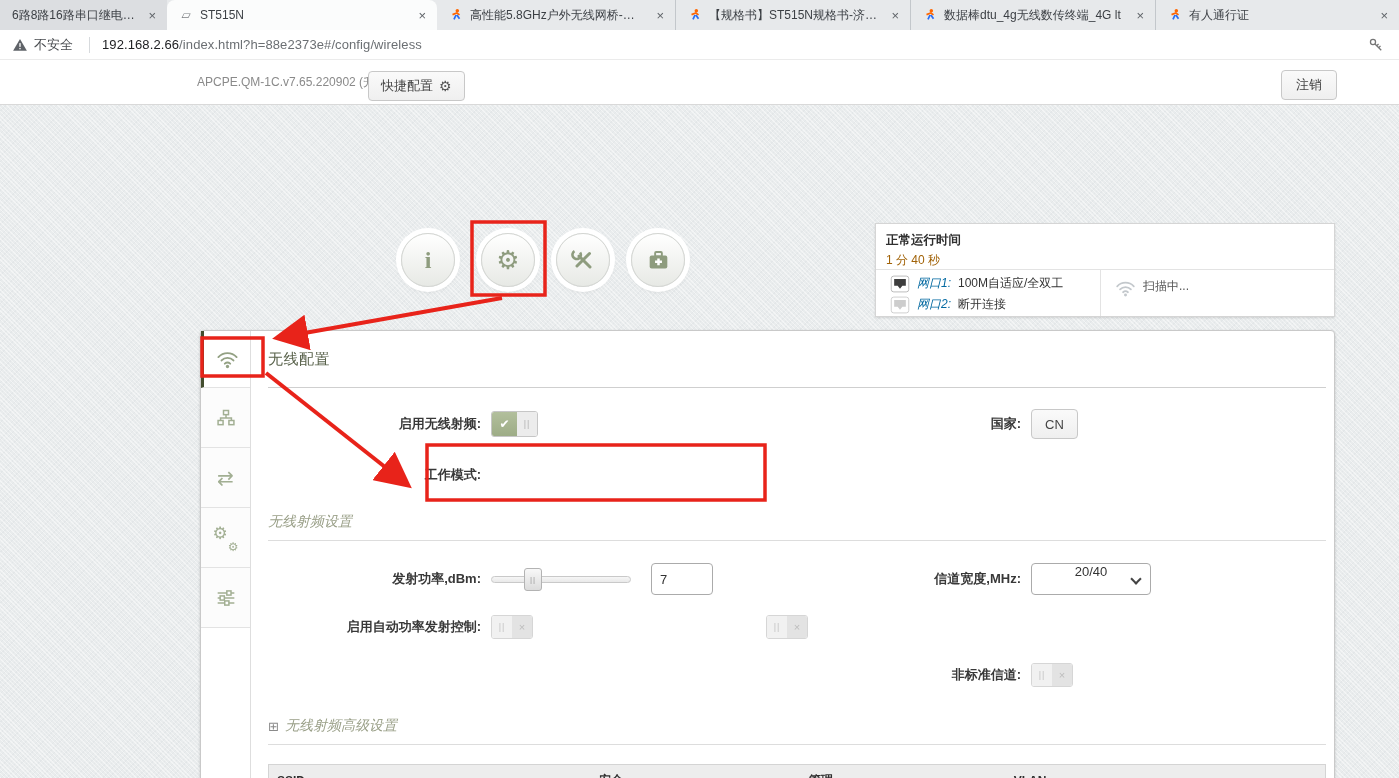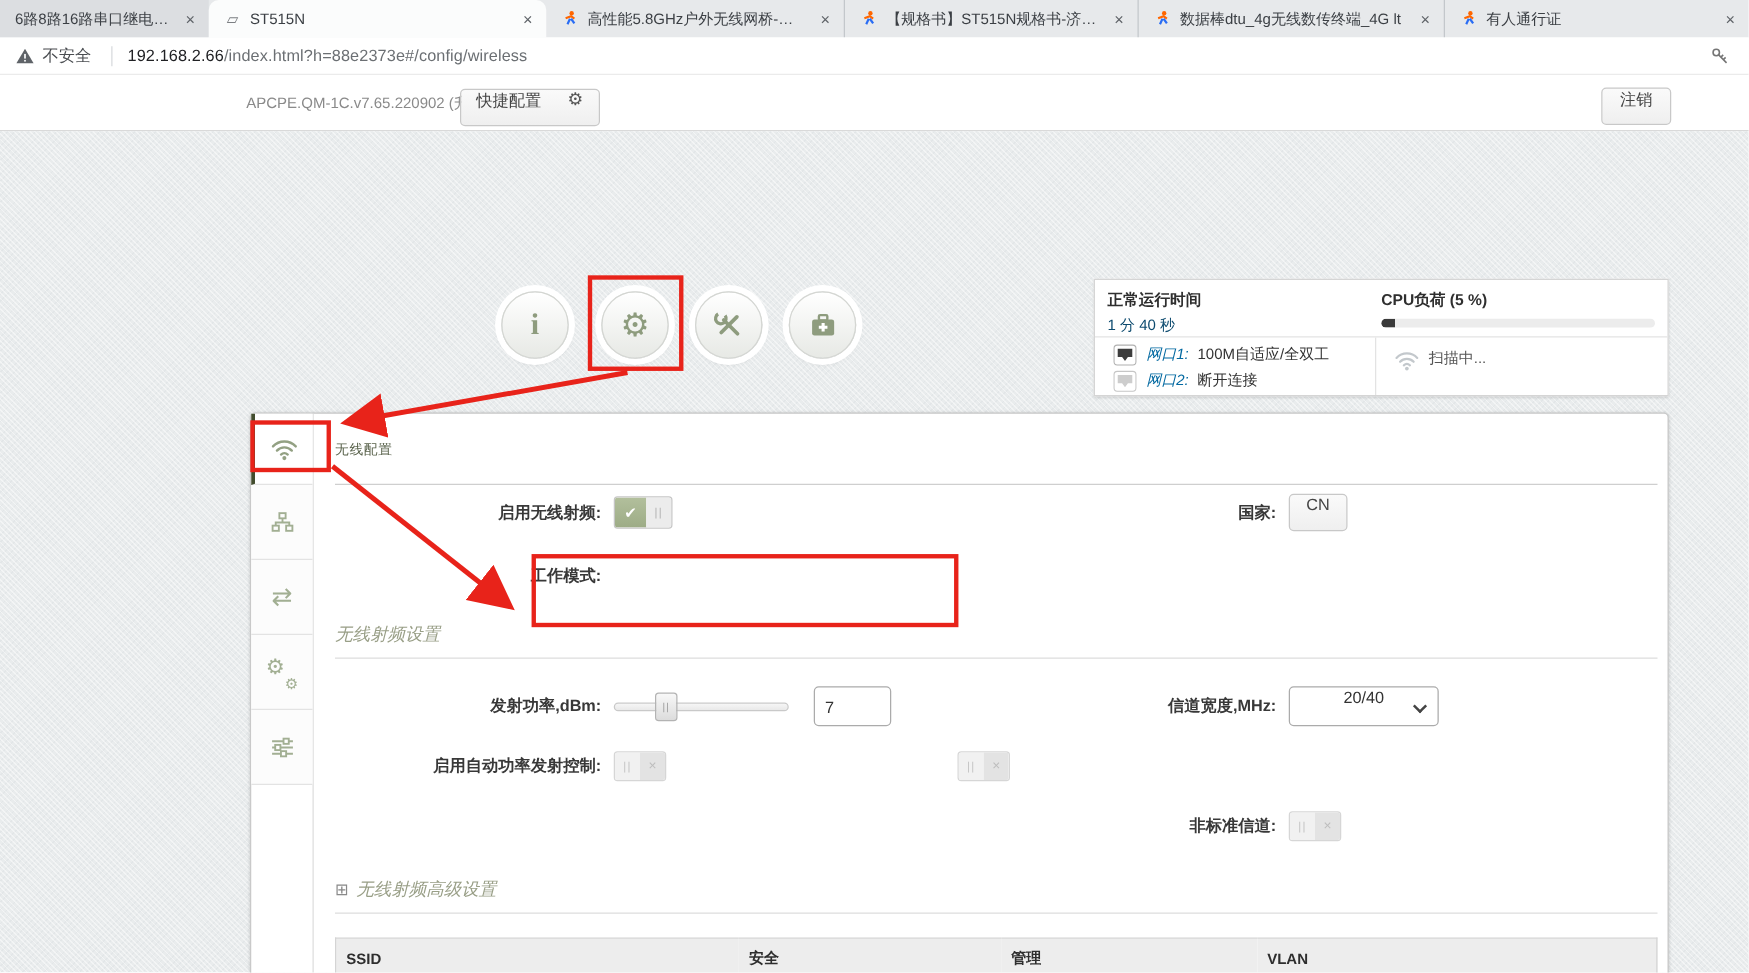--- a/index.html
+++ b/index.html
@@ -24,21 +24,21 @@
     background:#fff; border-bottom:1px solid #ebebeb; display:flex; align-items:center; font-size:13px; }
   .sec-wrap { display:flex; align-items:center; gap:6px; padding:0 12px; color:#4a4d51; }
   .bar-sep { width:1px; height:16px; background:#d7dadd; margin:0 4px; }
   .url { margin-left:8px; color:#202124; letter-spacing:.1px; }
   .url .path { color:#6b6f73; }
   .key-ico { position:absolute; right:14px; top:6px; }
   
   .appbar { position:absolute; left:0; top:60px; width:1399px; height:45px;
     background:#fff; border-bottom:1px solid #d9d9d9; }
   .fw { position:absolute; left:197px; top:14px; font-size:12px; color:#8a8a8a; }
-  .btn { display:inline-flex; gap:21px; height:30px; padding:0 12px;
+  .btn { display:inline-flex; align-items:center; gap:6px; height:30px; padding:0 12px;
     background:linear-gradient(#fafafa,#efefef); border:1px solid #c8c8c8; border-radius:4px;
     font-size:13px; color:#444; }
   .quick-btn { position:absolute; left:368px; top:11px; }
   .quick-btn .g { font-size:14px; color:#555; }
   .logout-btn { position:absolute; right:62px; top:10px; padding:0 14px; }
   
   .desktop { position:absolute; left:0; top:105px; width:1399px; height:673px;
     background-color:#e9eced;
     background-image:
       repeating-linear-gradient(45deg, rgba(255,255,255,.45) 0 1px, rgba(255,255,255,0) 1px 3px),
@@ -53,40 +53,40 @@
   .nc-gear { left:481px; top:128px; font-size:26px; }
   .nc-tools { left:556px; top:128px; }
   .nc-aid { left:631px; top:128px; }
   
   .status { position:absolute; left:875px; top:118px; width:460px; height:94px;
     background:#fff; border:1px solid #d5d5d5; box-shadow:0 1px 2px rgba(0,0,0,.12); font-size:12px; }
   .st-top { display:flex; height:46px; border-bottom:1px solid #e3e3e3; }
   .st-tl { width:225px; padding:8px 10px; }
   .st-tr { flex:1; padding:8px 10px 8px 4px; }
   .st-lab { font-weight:bold; color:#2f2f2f; font-size:12.5px; }
-  .st-val { color:#0c4a6e; margin-top:3px; }
+  .st-val { color:#a16207; margin-top:3px; }
   .cpu-track { margin-top:6px; height:7px; background:#ececec; border-radius:4px; overflow:hidden; }
   .cpu-fill { height:7px; background:#3a3a3a; border-radius:4px 0 0 4px; }
   .st-bot { display:flex; height:46px; }
   .st-bl { width:225px; padding:3px 0 0 14px; border-right:1px solid #e3e3e3; }
   .st-br { flex:1; padding:8px 0 0 14px; display:flex; align-items:flex-start; gap:7px; color:#555; }
   .port-row { display:flex; align-items:center; gap:7px; height:21px; }
   .it { font-style:italic; color:#0369a1; }
   .pv { color:#333; }
   
   .card { position:absolute; left:200px; top:225px; width:1135px; height:482px;
     background:#fff; border:1px solid #c9c9c9; border-radius:4px;
     box-shadow:0 1px 3px rgba(0,0,0,.18); display:flex; }
   .side { width:50px; border-right:1px solid #dedede; flex:none; }
   .scell { height:60px; border-bottom:1px solid #e3e3e3; background:#fcfcfc;
     display:flex; align-items:center; justify-content:center; color:#a2af93; }
   .scell.active { height:57px; background:#fff; border-left:3px solid #424d2e; color:#93a183; }
   .content { flex:1; padding:0 10px 0 17px; }
   .card-title { height:57px; display:flex; align-items:center; border-bottom:1px solid #cfcfcf;
-    font-size:11px; color:#59624b; letter-spacing:.5px; }
+    font-size:15px; color:#59624b; letter-spacing:.5px; }
   .frow { display:flex; align-items:center; height:32px; }
   .half-l { width:498px; display:flex; align-items:center; flex:none; }
   .half-r { flex:1; display:flex; align-items:center; }
   .lbl { font-weight:bold; font-size:13px; color:#383838; text-align:right; flex:none; }
   .lbl-l { width:213px; margin-right:10px; }
   .lbl-r { width:255px; margin-right:10px; }
   .sect { margin-top:22px; padding-bottom:9px; border-bottom:1px solid #ddd;
     font-size:14px; font-style:italic; color:#999f87; display:flex; align-items:center; gap:6px; }
   .sect .exp { font-style:normal; color:#8a8a8a; font-size:13px; }
   
@@ -244,26 +244,20 @@
         </svg>
     </span>
   </div>
 
   <div class="status">
     <div class="st-top">
       <div class="st-tl">
         <div class="st-lab">正常运行时间</div>
         <div class="st-val">1 分 40 秒</div>
       </div>
-      <div class="st-tr">
-        <div class="st-lab">CPU负荷 (5 %)</div>
-        <div class="cpu-track">
-          <div class="cpu-fill" style="width:5%"></div>
-        </div>
-      </div>
     </div>
     <div class="st-bot">
       <div class="st-bl">
         <div class="port-row">
           <span class="ico">
             <svg viewBox="0 0 24 24" width="20" height="20">
                 <rect x="1.5" y="2.5" width="21" height="19" rx="3" fill="#fff" stroke="#b0b0b0"></rect>
                 <path d="M5,6 h14 v8 h-4.2 l-2.8,3.8 -2.8,-3.8 H5 z" fill="#3d3d3d"></path>
               </svg>
           </span>
@@ -342,21 +336,21 @@
                 <rect x="10.5" y="15.5" width="5" height="5"></rect>
               </g>
             </svg>
         </span>
       </div>
     </div>
 
     <div class="content">
       <div class="card-title">无线配置</div>
 
-      <div class="frow" style="margin-top:6px">
+      <div class="frow" style="margin-top:20px">
         <div class="half-l">
           <span class="lbl lbl-l">启用无线射频:</span>
           <span class="toggle on">
             <span class="tg tg-a">✔</span>
             <span class="tg tg-b">||</span>
           </span>
         </div>
         <div class="half-r">
           <span class="lbl lbl-r">国家:</span>
           <span class="btn cn-btn">

